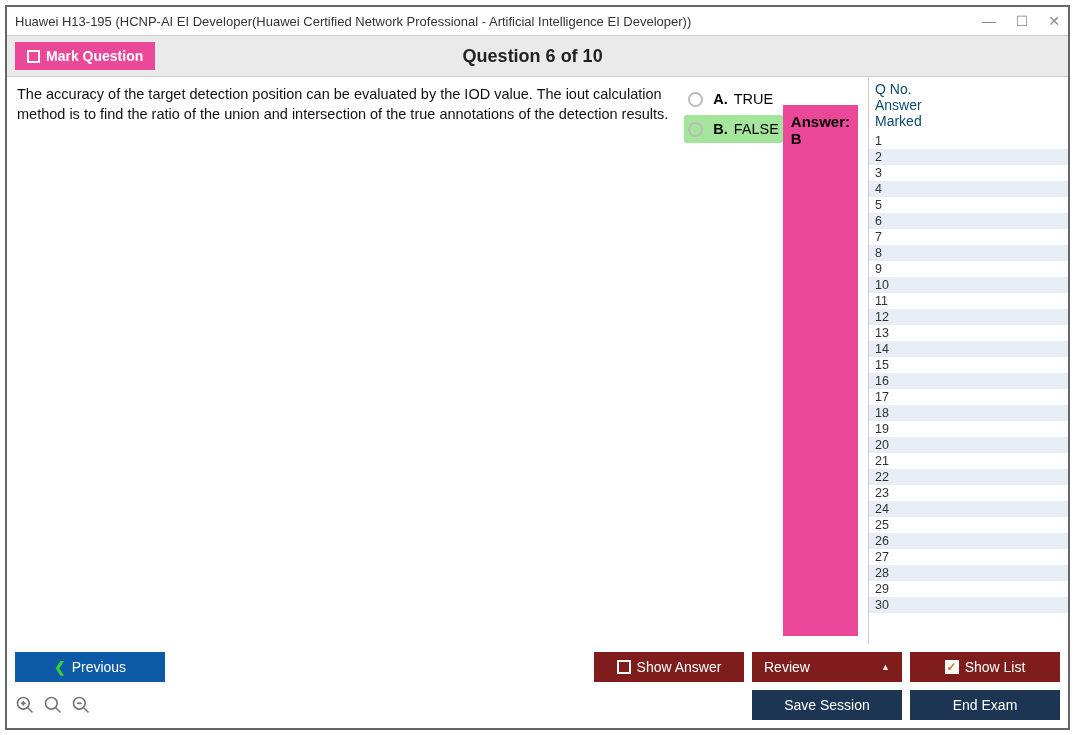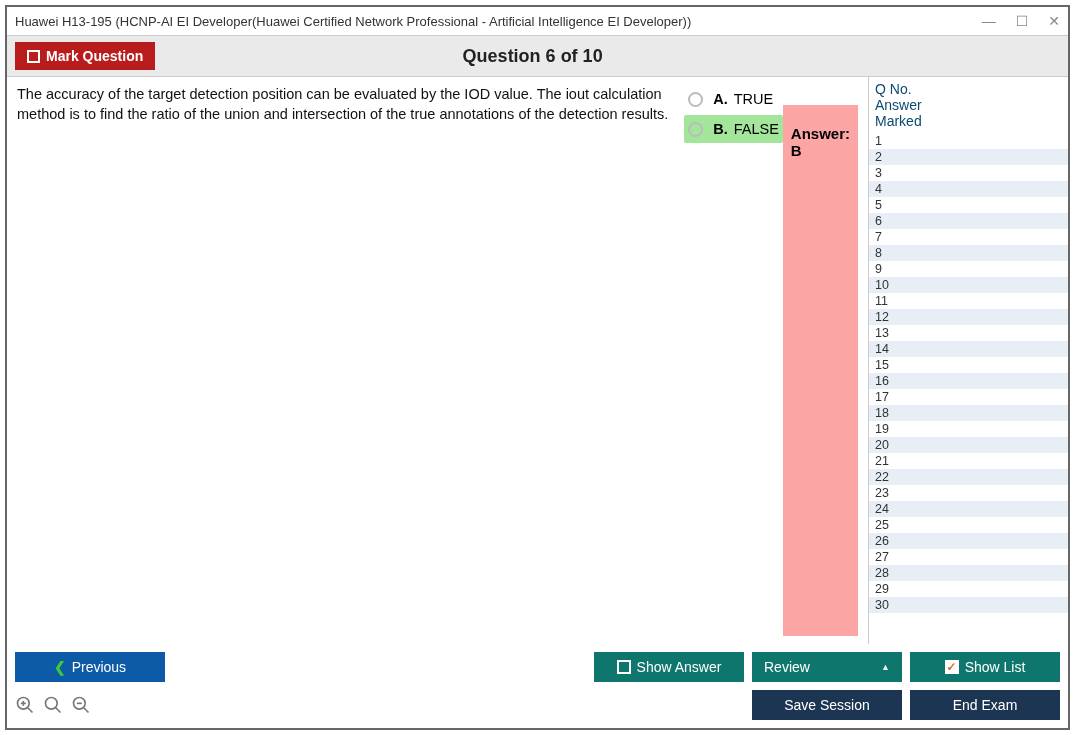--- a/index.html
+++ b/index.html
@@ -3,47 +3,47 @@
 <meta charset="utf-8">
 <style>
 * { box-sizing: border-box; margin: 0; padding: 0; }
 body { font-family: Arial, sans-serif; font-size: 13px; background: #fff; padding: 5px; }
 .window { border: 2px solid #666; width: 1065px; height: 725px; display: flex; flex-direction: column; background: #fff; }
 .titlebar { display: flex; align-items: center; padding: 6px 8px; font-size: 13px; color: #333; }
 .titlebar-title { flex: 1; }
 .titlebar-btns { display: flex; gap: 20px; align-items: center; color: #888; }
 .titlebar-btn { cursor: pointer; font-size: 14px; }
 .question-header { background: #eaeaea; display: flex; align-items: center; padding: 6px 8px; border-top: 1px solid #ccc; border-bottom: 1px solid #ccc; }
-.mark-btn { background: #b91c1c; color: #fff; font-weight: bold; padding: 6px 12px; display: flex; align-items: center; gap: 6px; cursor: pointer; font-size: 14px; }
+.mark-btn { background: #ec4899; color: #fff; font-weight: bold; padding: 6px 12px; display: flex; align-items: center; gap: 6px; cursor: pointer; font-size: 14px; }
 .mark-checkbox { width: 13px; height: 13px; border: 2px solid #fff; display: inline-block; }
 .question-title { flex: 1; text-align: center; font-weight: bold; font-size: 18px; color: #222; }
 .main-area { flex: 1; display: flex; overflow: hidden; }
 .question-pane { flex: 1; padding: 8px 10px; display: flex; flex-direction: row; }
 .question-text { font-size: 14.5px; color: #111; line-height: 1.35; margin-bottom: 18px; }
 .option-row { display: flex; align-items: center; padding: 6px 4px; margin-bottom: 2px; font-size: 14.5px; border-radius: 2px; }
 .option-row.correct { background: #a3e59b; }
 .radio-circle { width: 15px; height: 15px; border: 2px solid #bbb; border-radius: 50%; margin-right: 10px; flex-shrink: 0; }
 .option-label { font-weight: bold; margin-right: 6px; }
-.answer-box { background: #fca5a5; padding: 20px 8px; margin-top: 20px; font-weight: bold; font-size: 15px; }
+.answer-box { background: #ec4899; padding: 8px 8px; margin-top: 20px; font-weight: bold; font-size: 15px; }
 .sidebar { width: 200px; border-left: 1px solid #ccc; display: flex; flex-direction: column; font-size: 12px; }
 .sidebar-header { display: flex; padding: 4px 6px; font-size: 14px; color: #0c4a6e; flex-direction: column; }
 .sidebar-header > div:nth-child(1) { width: 42px; }
 .sidebar-header > div:nth-child(2) { width: 75px; }
 .sidebar-header > div:nth-child(3) { flex: 1; }
 .sidebar-list { flex: 1; overflow-y: scroll; }
 .sidebar-row { display: flex; padding: 1px 6px; font-size: 12.5px; color: #333; }
 .sidebar-row.even { background: #e8eef5; }
 .sidebar-row > div:nth-child(1) { width: 42px; }
 .sidebar-row > div:nth-child(2) { width: 75px; }
 .sidebar-row > div:nth-child(3) { flex: 1; }
 .bottom-bar { padding: 8px; display: flex; flex-direction: column; gap: 8px; }
 .button-row { display: flex; gap: 8px; align-items: center; }
 .btn { padding: 7px 12px; color: #fff; font-size: 14px; font-weight: 500; cursor: pointer; display: flex; align-items: center; justify-content: center; gap: 6px; min-width: 150px; }
 .btn-blue { background: #0d5aa7; }
-.btn-orange { background: #0f766e; }
+.btn-orange { background: #7f1d1d; }
 .btn-dark { background: #1c3552; }
 .spacer { flex: 1; }
 .arrow-left { color: #3eca3e; font-weight: bold; }
 .arrow-right { color: #3eca3e; font-weight: bold; }
 .review-caret { margin-left: 30px; font-size: 9px; color: #eee; }
 .checkbox-icon { width: 14px; height: 14px; background: #fff; color: #d76f26; font-size: 12px; font-weight: bold; display: inline-flex; align-items: center; justify-content: center; }
 .zoom-row { display: flex; gap: 8px; padding-left: 0px; }
 .zoom-icon { width: 20px; height: 20px; cursor: pointer; color: #777; }
 .zoom-icon svg { width: 100%; height: 100%; }
 .show-checkbox { width: 14px; height: 14px; border: 2px solid #fff; display: inline-block; }

